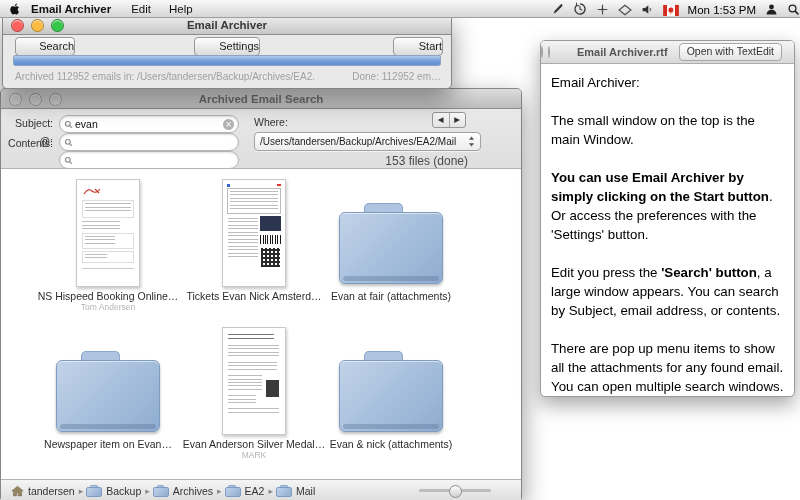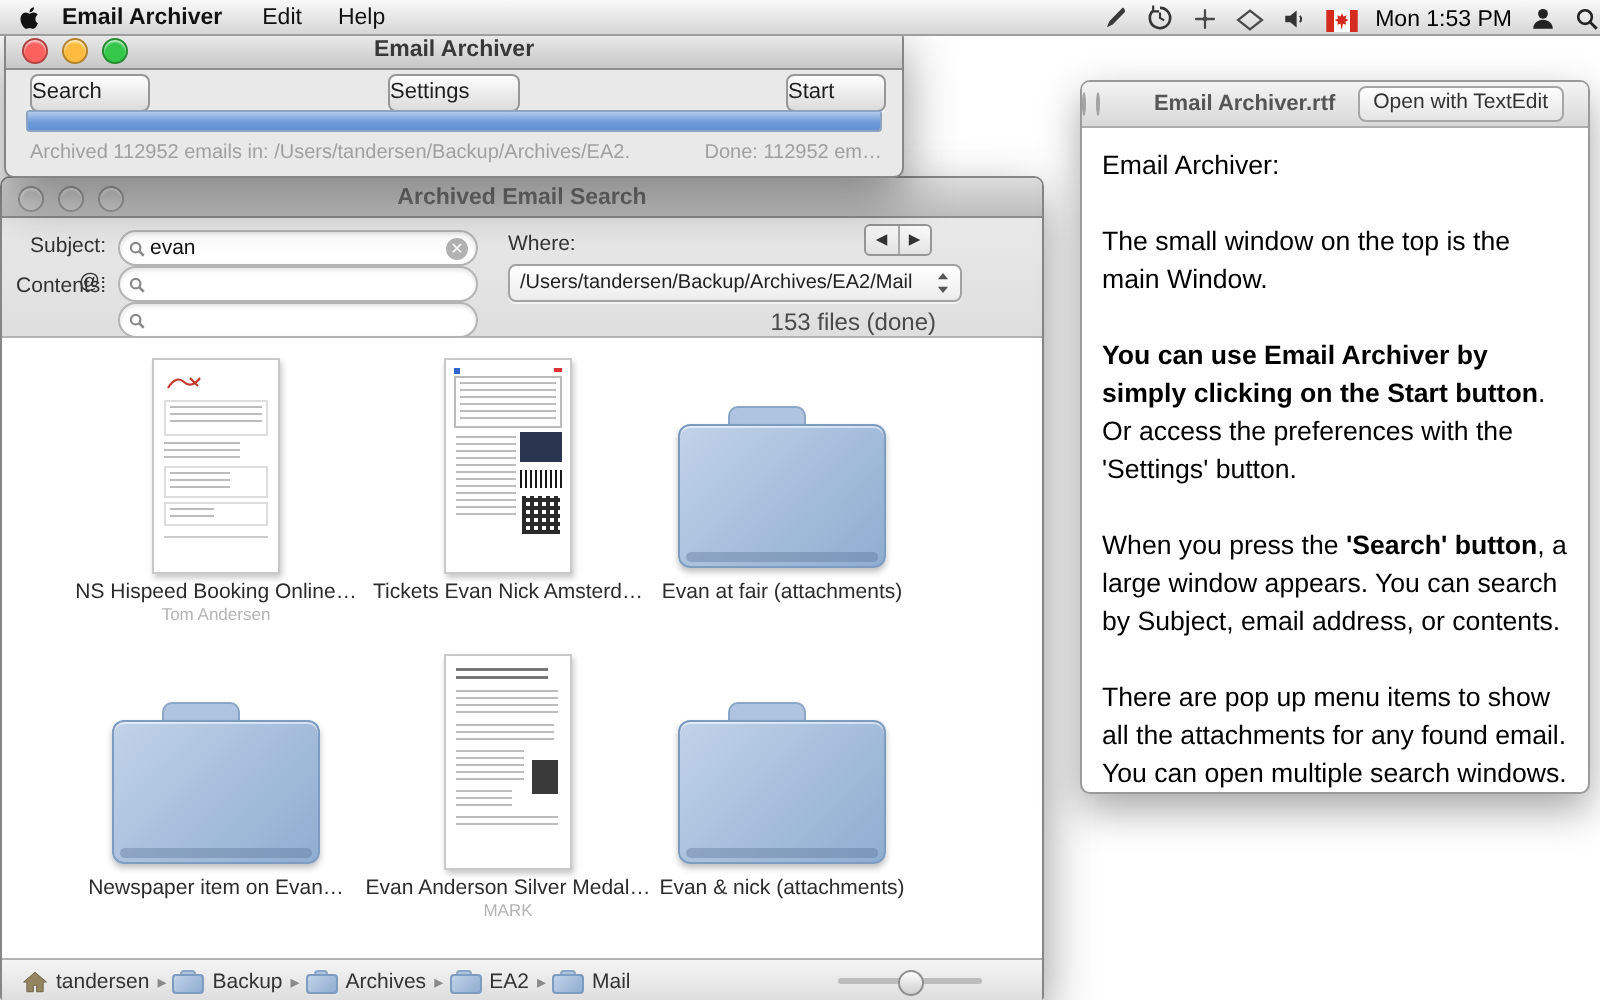--- a/index.html
+++ b/index.html
@@ -23,21 +23,21 @@
           box-shadow:0 10px 26px rgba(0,0,0,.42)}
   .titlebar{height:19px;border-radius:4px 4px 0 0;background:linear-gradient(#efefef,#c7c7c7);
             border-bottom:1px solid #8d8d8d;position:relative;display:flex;align-items:center;justify-content:center}
   .title{font-size:11.5px;font-weight:600;color:#383838}
   .lights{position:absolute;left:8px;top:4px;display:flex;gap:7px}
   .tl{width:11px;height:11px;border-radius:50%;border:1px solid rgba(0,0,0,.3);
       box-shadow:inset 0 1px 1px rgba(255,255,255,.7)}
   .tl.red{background:#fc615d}.tl.yellow{background:#fdbc40}.tl.green{background:#34c749}
   .tl.gray{background:#cfcfcf;border-color:#9b9b9b}
 
-  .aqua-btn{position:absolute;height:17px;line-height:16px;text-align:left;font-size:11px;color:#1e1e1e;
+  .aqua-btn{position:absolute;height:17px;line-height:16px;text-align:right;font-size:11px;color:#1e1e1e;
     background:linear-gradient(#fefefe,#ededed 48%,#dcdcdc);border:1px solid #979797;border-radius:4px;
     box-shadow:0 1px 0 rgba(255,255,255,.65);cursor:default}
 
   
   #win-main{left:2px;top:14px;width:448px;height:73px;z-index:40}
   .progress-track{position:absolute;left:10px;right:10px;top:40px;height:9px;border:1px solid #8da3c2;
     border-radius:2px;background:#d7dfeb;overflow:hidden}
   .progress-fill{height:100%;background:linear-gradient(#b3cbec,#719dd9 55%,#6290d3)}
   .status{position:absolute;top:56px;font-size:10px;color:#a0a0a0;white-space:nowrap}
 
@@ -408,16 +408,16 @@
     <span class="ql-title">Email Archiver.rtf</span>
     <span class="ql-open">Open with TextEdit</span>
     <svg width="11" height="11" viewBox="0 0 12 12">
         <path d="M7 1h4v4M11 1L7.5 4.5M5 11H1V7M1 11l3.5-3.5" stroke="#777" stroke-width="1.3" fill="none"></path>
       </svg>
   </div>
   <div class="ql-body">
     <p><span>Email Archiver:</span></p>
     <p><span>The small window on the top is the main Window.</span></p>
     <p><span class="b">You can use Email Archiver by simply clicking on the Start button</span><span>. Or access the preferences with the 'Settings' button.</span></p>
-    <p><span>When you press the </span><span class="b">'Search' button</span><span>, a large window appears. You can search by Subject, email address, or contents.</span></p>
+    <p><span>Edit you press the </span><span class="b">'Search' button</span><span>, a large window appears. You can search by Subject, email address, or contents.</span></p>
     <p style="margin-bottom:0"><span>There are pop up menu items to show all the attachments for any found email. You can open multiple search windows.</span></p>
   </div>
 </div>
 
 </body></html>

